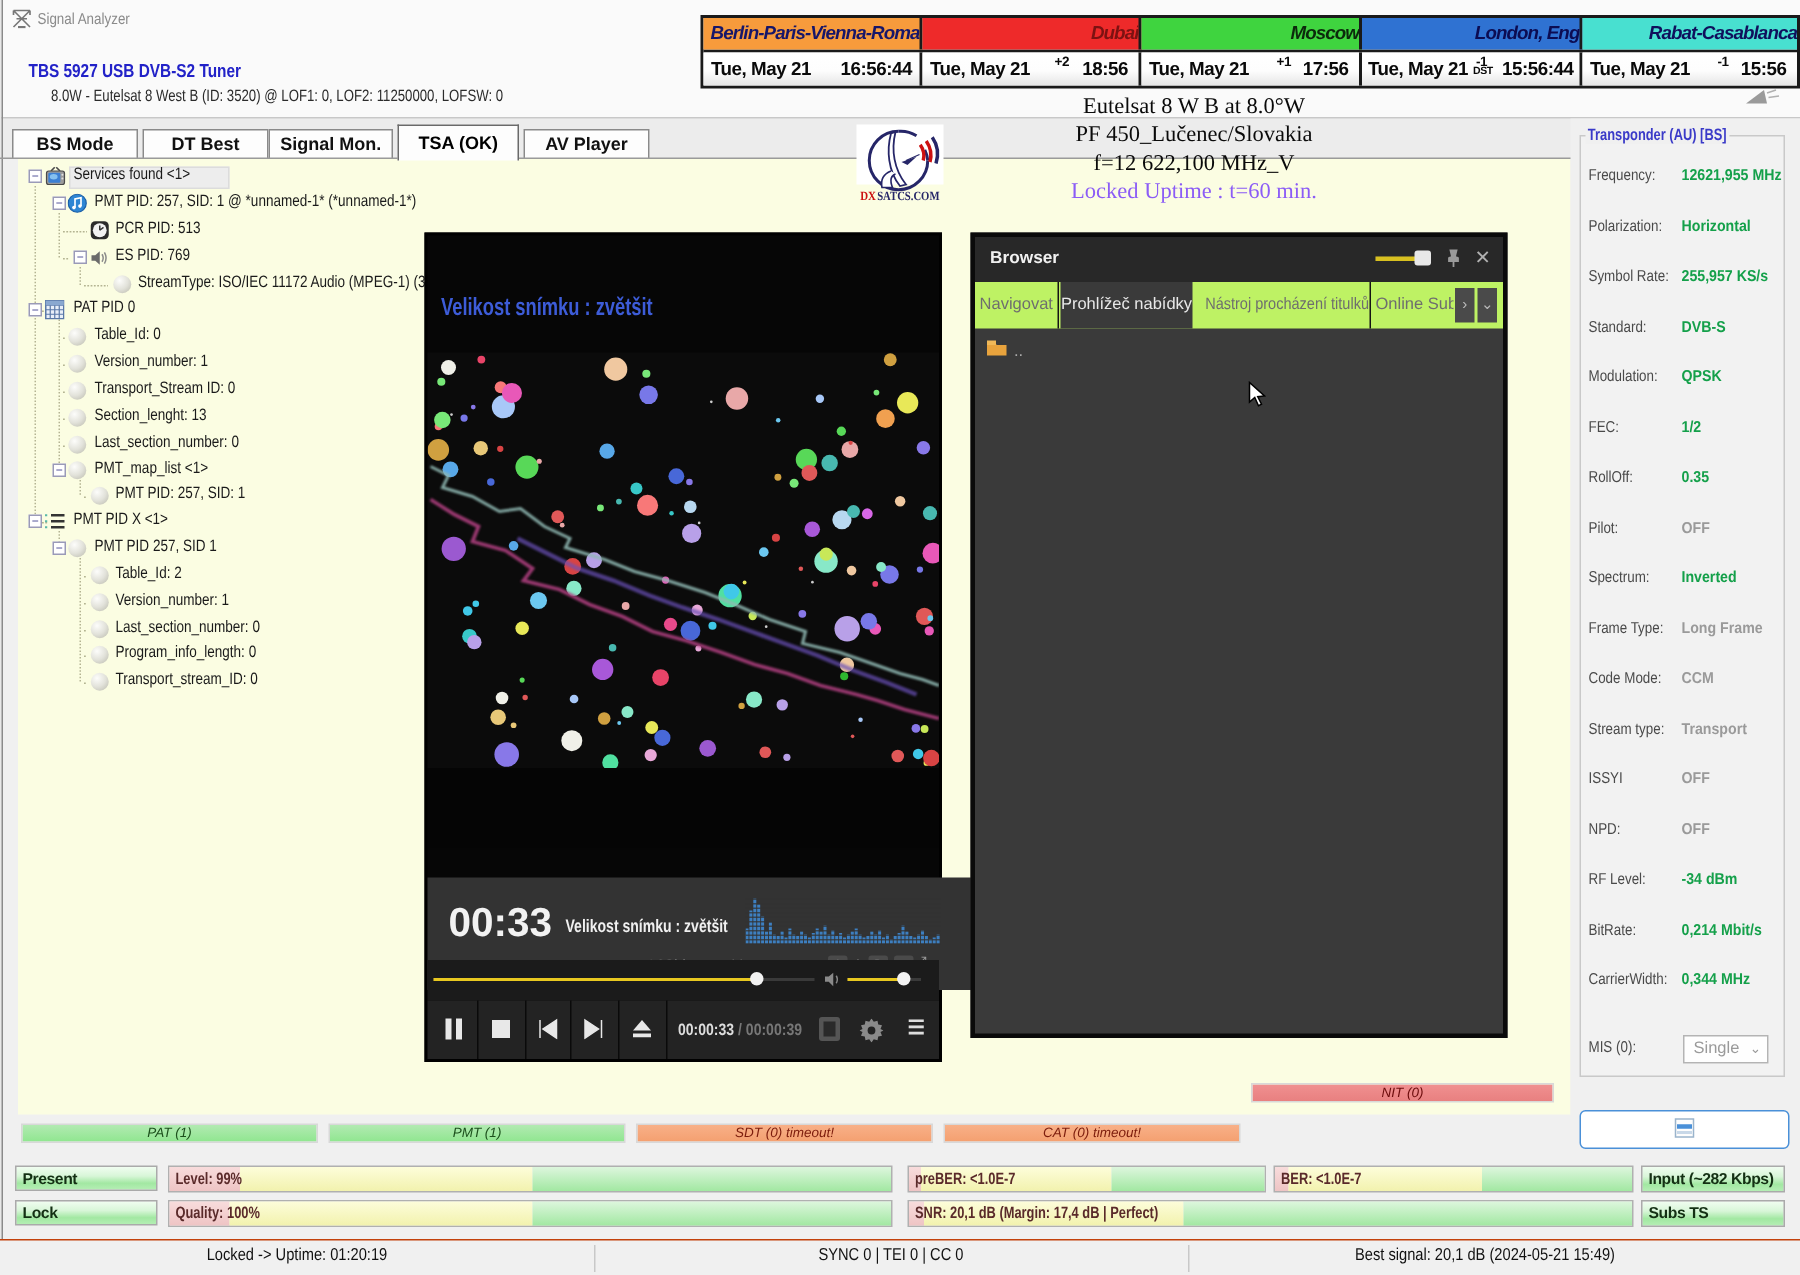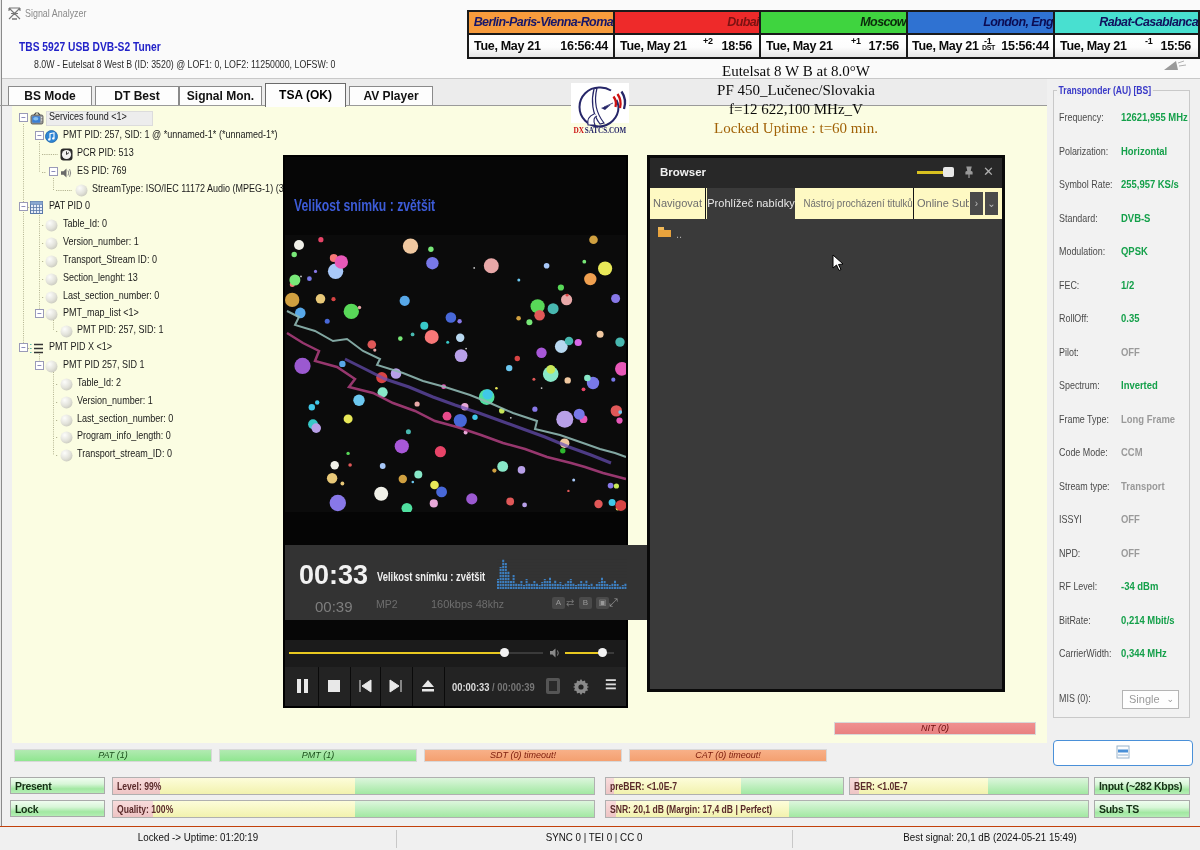--- a/index.html
+++ b/index.html
@@ -38,21 +38,21 @@
 <div class="btn" style="left:349px;width:84px">AV Player</div>
 <div class="abs" style="left:0;top:105px;width:1047px;height:1px;background:#9a9a9a;z-index:2"></div>
 <div class="abs" style="left:265px;top:83px;width:81px;height:24px;background:#fdfdfd;border:1px solid #6a6a6a;border-bottom:none;font-size:12px;font-weight:600;text-align:center;line-height:23px;z-index:3">TSA (OK)</div>
 
 <div class="abs" style="left:12px;top:106px;width:1035px;height:637px;background:#fbfde2"></div>
 <div class="abs" style="left:2px;top:106px;width:10px;height:637px;background:#f0f0f0"></div>
 
 <div class="abs" style="left:796px;top:63px;transform:translateX(-50%);font-family:'Liberation Serif',serif;font-size:15px;color:#0a0a0a;white-space:nowrap;z-index:4">Eutelsat 8 W B at 8.0°W</div>
 <div class="abs" style="left:796px;top:82px;transform:translateX(-50%);font-family:'Liberation Serif',serif;font-size:15px;color:#0a0a0a;white-space:nowrap;z-index:4">PF 450_Lučenec/Slovakia</div>
 <div class="abs" style="left:796px;top:101px;transform:translateX(-50%);font-family:'Liberation Serif',serif;font-size:15px;color:#0a0a0a;white-space:nowrap;z-index:4">f=12 622,100 MHz_V</div>
-<div class="abs" style="left:796px;top:120px;transform:translateX(-50%);font-family:'Liberation Serif',serif;font-size:15px;color:#a16207;white-space:nowrap;z-index:4">Locked Uptime : t=60 min.</div>
+<div class="abs" style="left:796px;top:120px;transform:translateX(-50%);font-family:'Liberation Serif',serif;font-size:15px;color:#8b5cf6;white-space:nowrap;z-index:4">Locked Uptime : t=60 min.</div>
 
 <div class="abs" style="left:571px;top:83px;width:58px;height:40px;background:#fff;z-index:4">
 <svg width="58" height="55" viewBox="0 0 58 55">
 <circle cx="28" cy="24" r="19.5" fill="none" stroke="#262668" stroke-width="2"></circle>
 <path d="M28 4.5 A19.5 19.5 0 0 1 47.5 24" stroke="#fff" stroke-width="3.5" fill="none"></path>
 <path d="M28 4.5 A19.5 19.5 0 0 1 40 7.5" stroke="#262668" stroke-width="2" fill="none"></path>
 <path d="M45.5 17 A19.5 19.5 0 0 1 47.5 24" stroke="#262668" stroke-width="2" fill="none"></path>
 <path d="M26 5 C23 17 25 30 33 40 L29 41 C21 31 20 17 23 6 Z" fill="#fff" stroke="#262668" stroke-width="1.2"></path>
 <path d="M23 31 C18 33 16 37 17 42 L24 42 C22 37 23 34 26 33" fill="#fff" stroke="#262668" stroke-width="1.1"></path>
 <path d="M30 25 L40 21.5 L34 27 Z" fill="#262668"></path>
@@ -522,21 +522,21 @@
 <circle cx="181.1" cy="113.6" r="0.9" fill="#ccc"></circle>
 <circle cx="189.2" cy="32.9" r="0.9" fill="#ccc"></circle>
    <g style="filter:blur(0.7px)">
    <path d="M2 76 L14 82 L10 90 L30 96 L48 106 L62 104 L78 116 L95 124 L92 130 L118 138 L138 146 L160 152 L185 160 L205 168 L228 178 L252 186 L250 194 L275 200 L298 208 L315 214 L330 218 L341 222" stroke="#8fb8b2" stroke-width="2" fill="none" opacity="0.9"></path>
    <path d="M2 98 L18 108 L34 116 L30 126 L52 132 L70 144 L64 152 L88 158 L108 168 L130 176 L150 186 L172 192 L196 200 L218 208 L240 214 L262 222 L286 228 L300 232 L318 238 L341 244" stroke="#b04080" stroke-width="2.5" fill="none" opacity="0.85"></path>
    <path d="M60 124 L80 134 L100 144 L124 152 L148 162 L170 170 L194 178 L216 186 L238 194 L260 202 L284 212 L306 220 L326 228" stroke="#6a50b8" stroke-width="3" fill="none" opacity="0.7"></path>
    </g>
   </svg>
  </div>
  <div style="position:absolute;left:0;top:355px;width:341px;height:53px;background:#050505"></div>
- <div style="position:absolute;left:0;top:388px;width:404px;height:75px;background:#333333">
+ <div style="position:absolute;left:0;top:428px;width:404px;height:75px;background:#333333">
   <div style="position:absolute;left:14px;top:15px;color:#f2f2f2;font-size:27px;font-weight:bold">00:33</div>
   <div style="position:absolute;left:30px;top:53px;color:#7e7e7e;font-size:15px">00:39</div>
   <div style="position:absolute;left:92px;top:25px;color:#f0f0f0;font-size:12px;font-weight:bold;white-space:nowrap;transform:scaleX(0.78);transform-origin:left">Velikost snímku : zvětšit</div>
   <div style="position:absolute;left:91px;top:53px;color:#6e6e6e;font-size:10.5px">MP2</div>
       <div style="position:absolute;left:146px;top:53px;color:#6e6e6e;font-size:11px">160kbps</div>
       <div style="position:absolute;left:191px;top:53px;color:#6e6e6e;font-size:10.5px">48khz</div>
   <div style="position:absolute;left:212px;top:13px"><svg width="130" height="32" viewBox="0 0 130 32">
           <rect x="0.0" y="21" width="2" height="10" fill="#3d7fc0"></rect>
           <rect x="2.6" y="9" width="2" height="22" fill="#3d7fc0"></rect>
           <rect x="5.2" y="1" width="2" height="30" fill="#3d7fc0"></rect>
@@ -652,21 +652,21 @@
  <div style="position:absolute;left:0;top:0;width:352px;height:30px;background:#282828">
   <span style="position:absolute;left:10px;top:8px;color:#f0f0f0;font-weight:bold;font-size:11.5px">Browser</span>
   <div style="position:absolute;left:267px;top:13px;width:37px;height:3px;background:#3a3a3a"></div>
   <div style="position:absolute;left:267px;top:13px;width:28px;height:3px;background:#d8c020"></div>
   <div style="position:absolute;left:293px;top:9px;width:11px;height:10px;background:#e8e8e8;border-radius:2px"></div>
   <svg style="position:absolute;left:313px;top:8px" width="12" height="13">
         <path d="M4 1 H8 L7 5 L9 6 V8 H3 V6 L5 5 Z M6 8 V12" stroke="#9a9a9a" stroke-width="1.2" fill="#9a9a9a"></path>
       </svg>
   <span style="position:absolute;left:333px;top:6px;color:#b0b0b0;font-size:13px">✕</span>
  </div>
- <div style="position:absolute;left:0;top:30px;width:352px;height:31px;background:#fef9c3">
+ <div style="position:absolute;left:0;top:30px;width:352px;height:31px;background:#bef264">
   <div style="position:absolute;left:0;top:0;width:56px;height:31px;color:#6e6e6e;font-size:11px;text-align:center;line-height:31px;border-right:1px solid #141414;white-space:nowrap;overflow:hidden">Navigovat</div>
   <div style="position:absolute;left:57px;top:0;width:88px;height:31px;background:#3a3a3a;color:#e8e8e8;font-size:11px;text-align:center;line-height:31px;white-space:nowrap;overflow:hidden">Prohlížeč nabídky</div>
   <div style="position:absolute;left:146px;top:0;width:118px;height:31px;color:#6e6e6e;font-size:11px;text-align:center;line-height:31px;border-right:1px solid #141414;white-space:nowrap;overflow:hidden"><span style="display:inline-block;transform:scaleX(0.88)">Nástroj procházení titulků</span></div>
   <div style="position:absolute;left:265px;top:0;width:54px;height:31px;color:#6e6e6e;font-size:11px;line-height:31px;padding-left:2px;overflow:hidden;white-space:nowrap">Online Subs</div>
   <div style="position:absolute;left:320px;top:4px;width:13px;height:23px;background:#4a4a4a;color:#bbb;font-size:10px;text-align:center;line-height:23px">›</div>
   <div style="position:absolute;left:335px;top:4px;width:13px;height:23px;background:#4a4a4a;color:#bbb;font-size:10px;text-align:center;line-height:23px">⌄</div>
  </div>
  <svg style="position:absolute;left:7px;top:68px" width="15" height="12">
       <path d="M1 2 H6 L7.5 4 H14 V11 H1 Z" fill="#e8a33d"></path>
       <rect x="1" y="1" width="6" height="3" fill="#f0b858"></rect>

